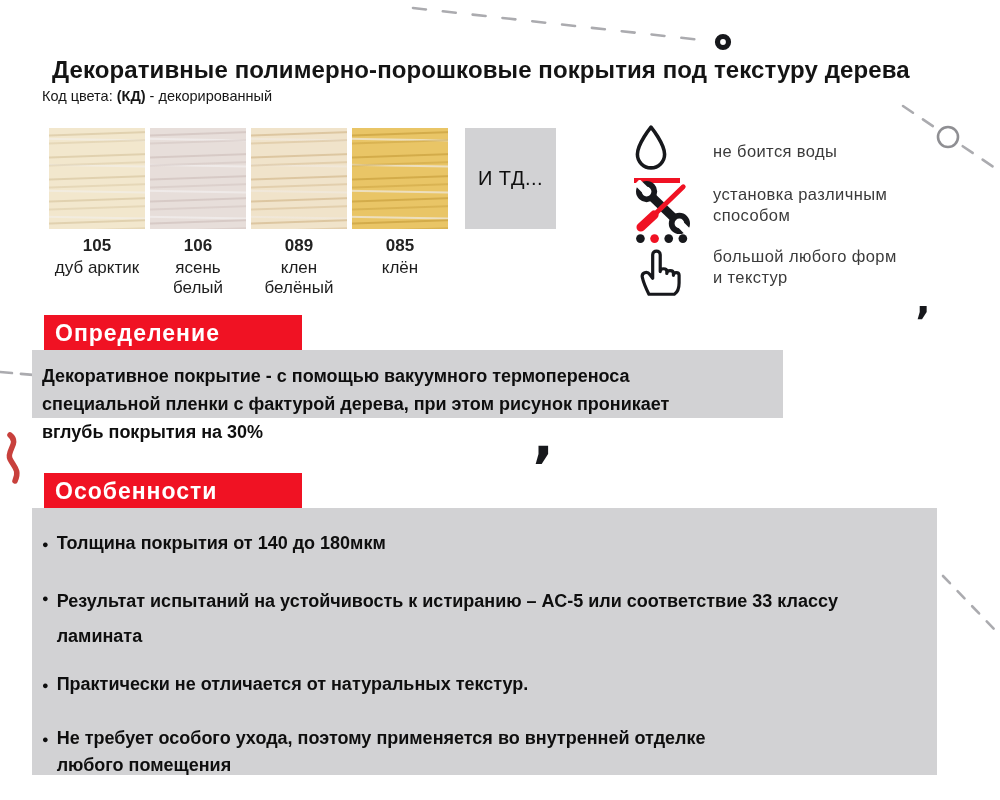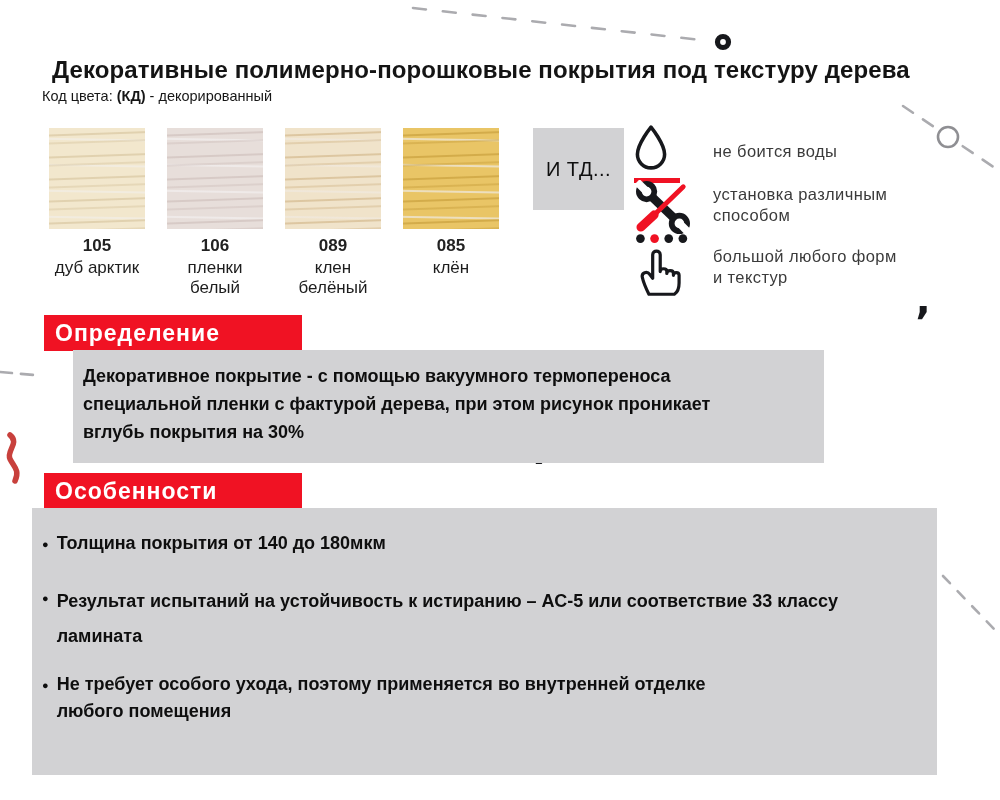--- a/index.html
+++ b/index.html
@@ -9,45 +9,45 @@
   }
   
   .page-title{
     position:absolute;left:52px;top:56px;margin:0;width:900px;
     font-size:24px;font-weight:800;letter-spacing:.1px;color:#141414;line-height:1.15;
   }
   .subtitle{position:absolute;left:42px;top:88px;font-size:14.5px;color:#161616;}
   .subtitle b{font-weight:800;}
   
   .swatch-row{position:absolute;left:49px;top:128px;display:flex;align-items:flex-start;}
-  .swatch-col{width:96px;margin-right:22px;text-align:center;}
+  .swatch-col{width:96px;margin-right:5px;text-align:center;}
   .swatch-tile{width:96px;height:101px;}
   .swatch-code{margin-top:7px;font-size:17px;font-weight:600;color:#222;}
   .swatch-name{margin-top:2px;font-size:17px;color:#1d1d1d;}
   .etc-tile{
-    width:91px;height:82px;margin-left:12px;background:var(--gray,#d2d2d4);
+    width:91px;height:101px;margin-left:12px;background:var(--gray,#d2d2d4);
     display:flex;align-items:center;justify-content:center;
     font-size:20px;letter-spacing:.5px;color:#0f0f0f;font-weight:500;
   }
   
   .benefit{position:absolute;left:633px;display:flex;}
   .benefit .icon-box{width:60px;flex:none;}
   .benefit .benefit-label{
     font-size:16.5px;color:#3b3b3b;letter-spacing:.4px;line-height:1.25;
     white-space:pre-line;margin-left:20px;
   }
   .drop-underline{width:46px;height:5px;background:var(--red,#f01223);margin-top:3px;margin-left:1px;}
   
   .section-header{
     position:absolute;left:44px;width:258px;height:36px;background:var(--red,#f01223);
     display:flex;align-items:center;padding-left:11px;box-sizing:border-box;
     color:#fff;font-size:23px;font-weight:800;letter-spacing:1px;
   }
   .graybox{position:absolute;left:32px;background:var(--gray,#d2d2d4);box-sizing:border-box;}
-  .graybox1{top:350px;width:751px;height:113px;padding:13px 14px 0 10px;margin-left:41px;}
+  .graybox1{top:350px;width:751px;height:68px;padding:13px 14px 0 10px;}
   .graybox2{top:508px;width:905px;height:267px;padding:22px 20px 0 10px;}
   .body-text{
     font-size:18px;font-weight:700;color:#0e0e0e;line-height:1.55;
     white-space:pre-line;max-width:705px;
   }
   .bullet{display:flex;font-size:18px;font-weight:700;color:#0e0e0e;}
   .bullet::before{content:"●";font-size:11px;margin:8px 8px 0 0;flex:none;}
   .bullet .bullet-text{white-space:pre-line;line-height:1.5;}
   .bullet-1{margin-bottom:27px;}
   .bullet-2{margin-bottom:17px;}
@@ -94,21 +94,21 @@
 
   <div class="swatch-row">
     <div class="swatch-col">
       <div class="swatch-tile" style="background: repeating-linear-gradient(178deg, rgba(216, 198, 160, 0) 0px, rgba(216, 198, 160, 0) 6px, rgba(216, 198, 160, 0.667) 7px, rgba(216, 198, 160, 0.667) 8px, rgba(216, 198, 160, 0) 9px, rgba(216, 198, 160, 0) 14px, rgba(216, 198, 160, 0.467) 15px, rgba(216, 198, 160, 0.467) 16px, rgba(216, 198, 160, 0) 17px, rgba(216, 198, 160, 0) 22px), repeating-linear-gradient(181deg, rgb(242, 231, 205) 0px, rgb(242, 231, 205) 11px, rgba(216, 198, 160, 0.333) 12px, rgba(216, 198, 160, 0.333) 13px, rgb(242, 231, 205) 14px, rgb(242, 231, 205) 26px);"></div>
       <div class="swatch-code">105</div>
       <div class="swatch-name">дуб арктик</div>
     </div>
     <div class="swatch-col">
       <div class="swatch-tile" style="background: repeating-linear-gradient(178deg, rgba(207, 192, 188, 0) 0px, rgba(207, 192, 188, 0) 6px, rgba(207, 192, 188, 0.667) 7px, rgba(207, 192, 188, 0.667) 8px, rgba(207, 192, 188, 0) 9px, rgba(207, 192, 188, 0) 14px, rgba(207, 192, 188, 0.467) 15px, rgba(207, 192, 188, 0.467) 16px, rgba(207, 192, 188, 0) 17px, rgba(207, 192, 188, 0) 22px), repeating-linear-gradient(181deg, rgb(231, 222, 218) 0px, rgb(231, 222, 218) 11px, rgba(207, 192, 188, 0.333) 12px, rgba(207, 192, 188, 0.333) 13px, rgb(231, 222, 218) 14px, rgb(231, 222, 218) 26px);"></div>
       <div class="swatch-code">106</div>
-      <div class="swatch-name">пленки белый</div>
+      <div class="swatch-name">ясень белый</div>
     </div>
     <div class="swatch-col">
       <div class="swatch-tile" style="background: repeating-linear-gradient(178deg, rgba(211, 184, 140, 0) 0px, rgba(211, 184, 140, 0) 6px, rgba(211, 184, 140, 0.667) 7px, rgba(211, 184, 140, 0.667) 8px, rgba(211, 184, 140, 0) 9px, rgba(211, 184, 140, 0) 14px, rgba(211, 184, 140, 0.467) 15px, rgba(211, 184, 140, 0.467) 16px, rgba(211, 184, 140, 0) 17px, rgba(211, 184, 140, 0) 22px), repeating-linear-gradient(181deg, rgb(240, 227, 202) 0px, rgb(240, 227, 202) 11px, rgba(211, 184, 140, 0.333) 12px, rgba(211, 184, 140, 0.333) 13px, rgb(240, 227, 202) 14px, rgb(240, 227, 202) 26px);"></div>
       <div class="swatch-code">089</div>
       <div class="swatch-name">клен белёный</div>
     </div>
     <div class="swatch-col">
       <div class="swatch-tile" style="background: repeating-linear-gradient(178deg, rgba(200, 159, 60, 0) 0px, rgba(200, 159, 60, 0) 6px, rgba(200, 159, 60, 0.667) 7px, rgba(200, 159, 60, 0.667) 8px, rgba(200, 159, 60, 0) 9px, rgba(200, 159, 60, 0) 14px, rgba(200, 159, 60, 0.467) 15px, rgba(200, 159, 60, 0.467) 16px, rgba(200, 159, 60, 0) 17px, rgba(200, 159, 60, 0) 22px), repeating-linear-gradient(181deg, rgb(233, 197, 102) 0px, rgb(233, 197, 102) 11px, rgba(200, 159, 60, 0.333) 12px, rgba(200, 159, 60, 0.333) 13px, rgb(233, 197, 102) 14px, rgb(233, 197, 102) 26px);"></div>
       <div class="swatch-code">085</div>
       <div class="swatch-name">клён</div>
@@ -173,19 +173,22 @@
     <span>Особенности</span>
   </div>
   <div class="graybox graybox2">
     <div class="bullet bullet-1">
       <span class="bullet-text">Толщина покрытия от 140 до 180мкм</span>
     </div>
     <div class="bullet bullet-2">
       <span class="bullet-text">Результат испытаний на устойчивость к истиранию – АС-5 или соответствие 33 классу
 ламината</span>
     </div>
+    <div class="bullet bullet-3">
+      <span class="bullet-text">Практически не отличается от натуральных текстур.</span>
+    </div>
     <div class="bullet bullet-4">
       <span class="bullet-text">Не требует особого ухода, поэтому применяется во внутренней отделке
 любого помещения</span>
     </div>
   </div>
 
 </div>
 
 </body></html>

